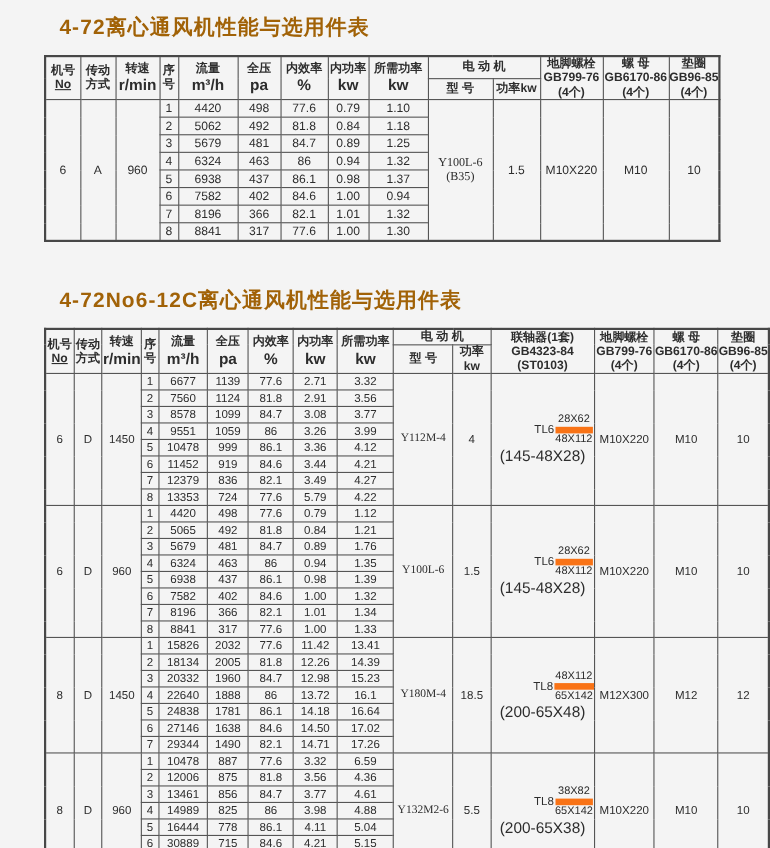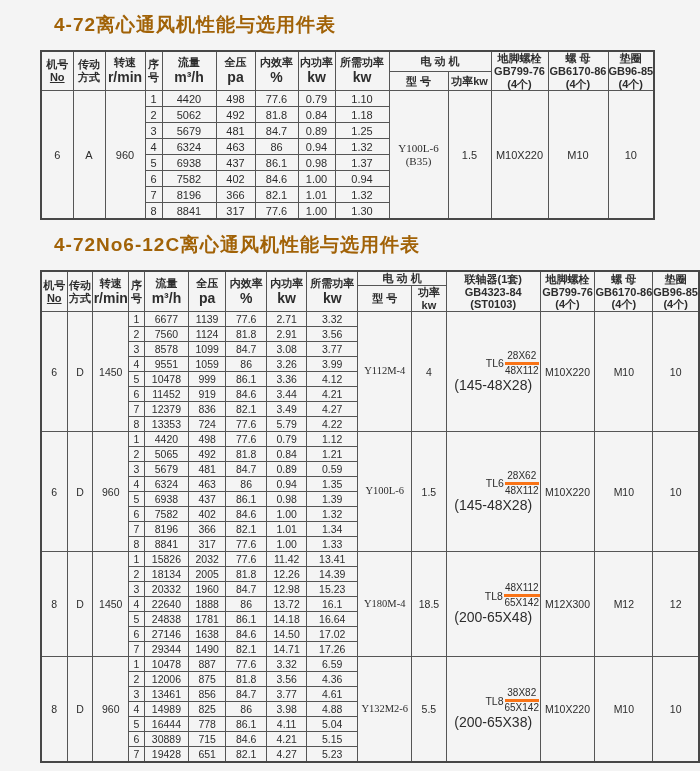--- a/index.html
+++ b/index.html
@@ -7,21 +7,21 @@
     width:700px;height:771px;overflow:hidden;
     background:#f4f4f4;color:#2d2d2d;
     font-family:"Liberation Sans","DejaVu Sans",sans-serif;
     -webkit-font-smoothing:antialiased;
   }
   .page{padding:10px 0 0 40px;}
   .doc-title{
     font-size:19px;font-weight:bold;letter-spacing:1px;
     margin:2px 0 12px 14px;color:#a16207;
   }
-  .doc-title.second{margin-top:12px;}
+  .doc-title.second{margin-top:40px;}
   table{
     border-collapse:collapse;table-layout:fixed;
     border:2px solid #474747;
     background:transparent;
   }
   th,td{
     border:1px solid #555;
     text-align:center;vertical-align:middle;
     padding:0;overflow:visible;
   }
@@ -31,21 +31,21 @@
   #table2 td{height:14px;font-size:10.5px;}
   .h-line{white-space:nowrap;line-height:1.18;}
   .h-gb{font-size:11px;white-space:nowrap;line-height:1.15;}
   .h-unit{font-size:14px;}
   .underline{text-decoration:underline;}
   .motor-model div{line-height:1.2;white-space:nowrap;font-family:Liberation Serif, serif;}
   .coupler-wrap{line-height:1;}
   .cpl-row{display:flex;align-items:center;justify-content:center;gap:1px;margin-left:38px;}
   .cpl-prefix{font-size:10.5px;}
   .cpl-frac{display:inline-block;text-align:center;}
-  .cpl-top{display:block;border-bottom:3px solid #f97316;font-size:10px;line-height:1.2;padding:0 1px;}
+  .cpl-top{display:block;border-bottom:6px solid #f97316;font-size:10px;line-height:1.2;padding:0 1px;}
   .cpl-bottom{display:block;font-size:10px;line-height:1.2;}
   .cpl-note{font-size:14px;white-space:nowrap;line-height:1.2;}
 </style>
 </head>
 <body>
 
 <div class="page">
 
   <div class="doc-title">4-72离心通风机性能与选用件表</div>
 
@@ -410,21 +410,21 @@
           <td>81.8</td>
           <td>0.84</td>
           <td>1.21</td>
         </tr>
         <tr>
           <td>3</td>
           <td>5679</td>
           <td>481</td>
           <td>84.7</td>
           <td>0.89</td>
-          <td>0.59</td>
+          <td>1.76</td>
         </tr>
         <tr>
           <td>4</td>
           <td>6324</td>
           <td>463</td>
           <td>86</td>
           <td>0.94</td>
           <td>1.35</td>
         </tr>
         <tr>

